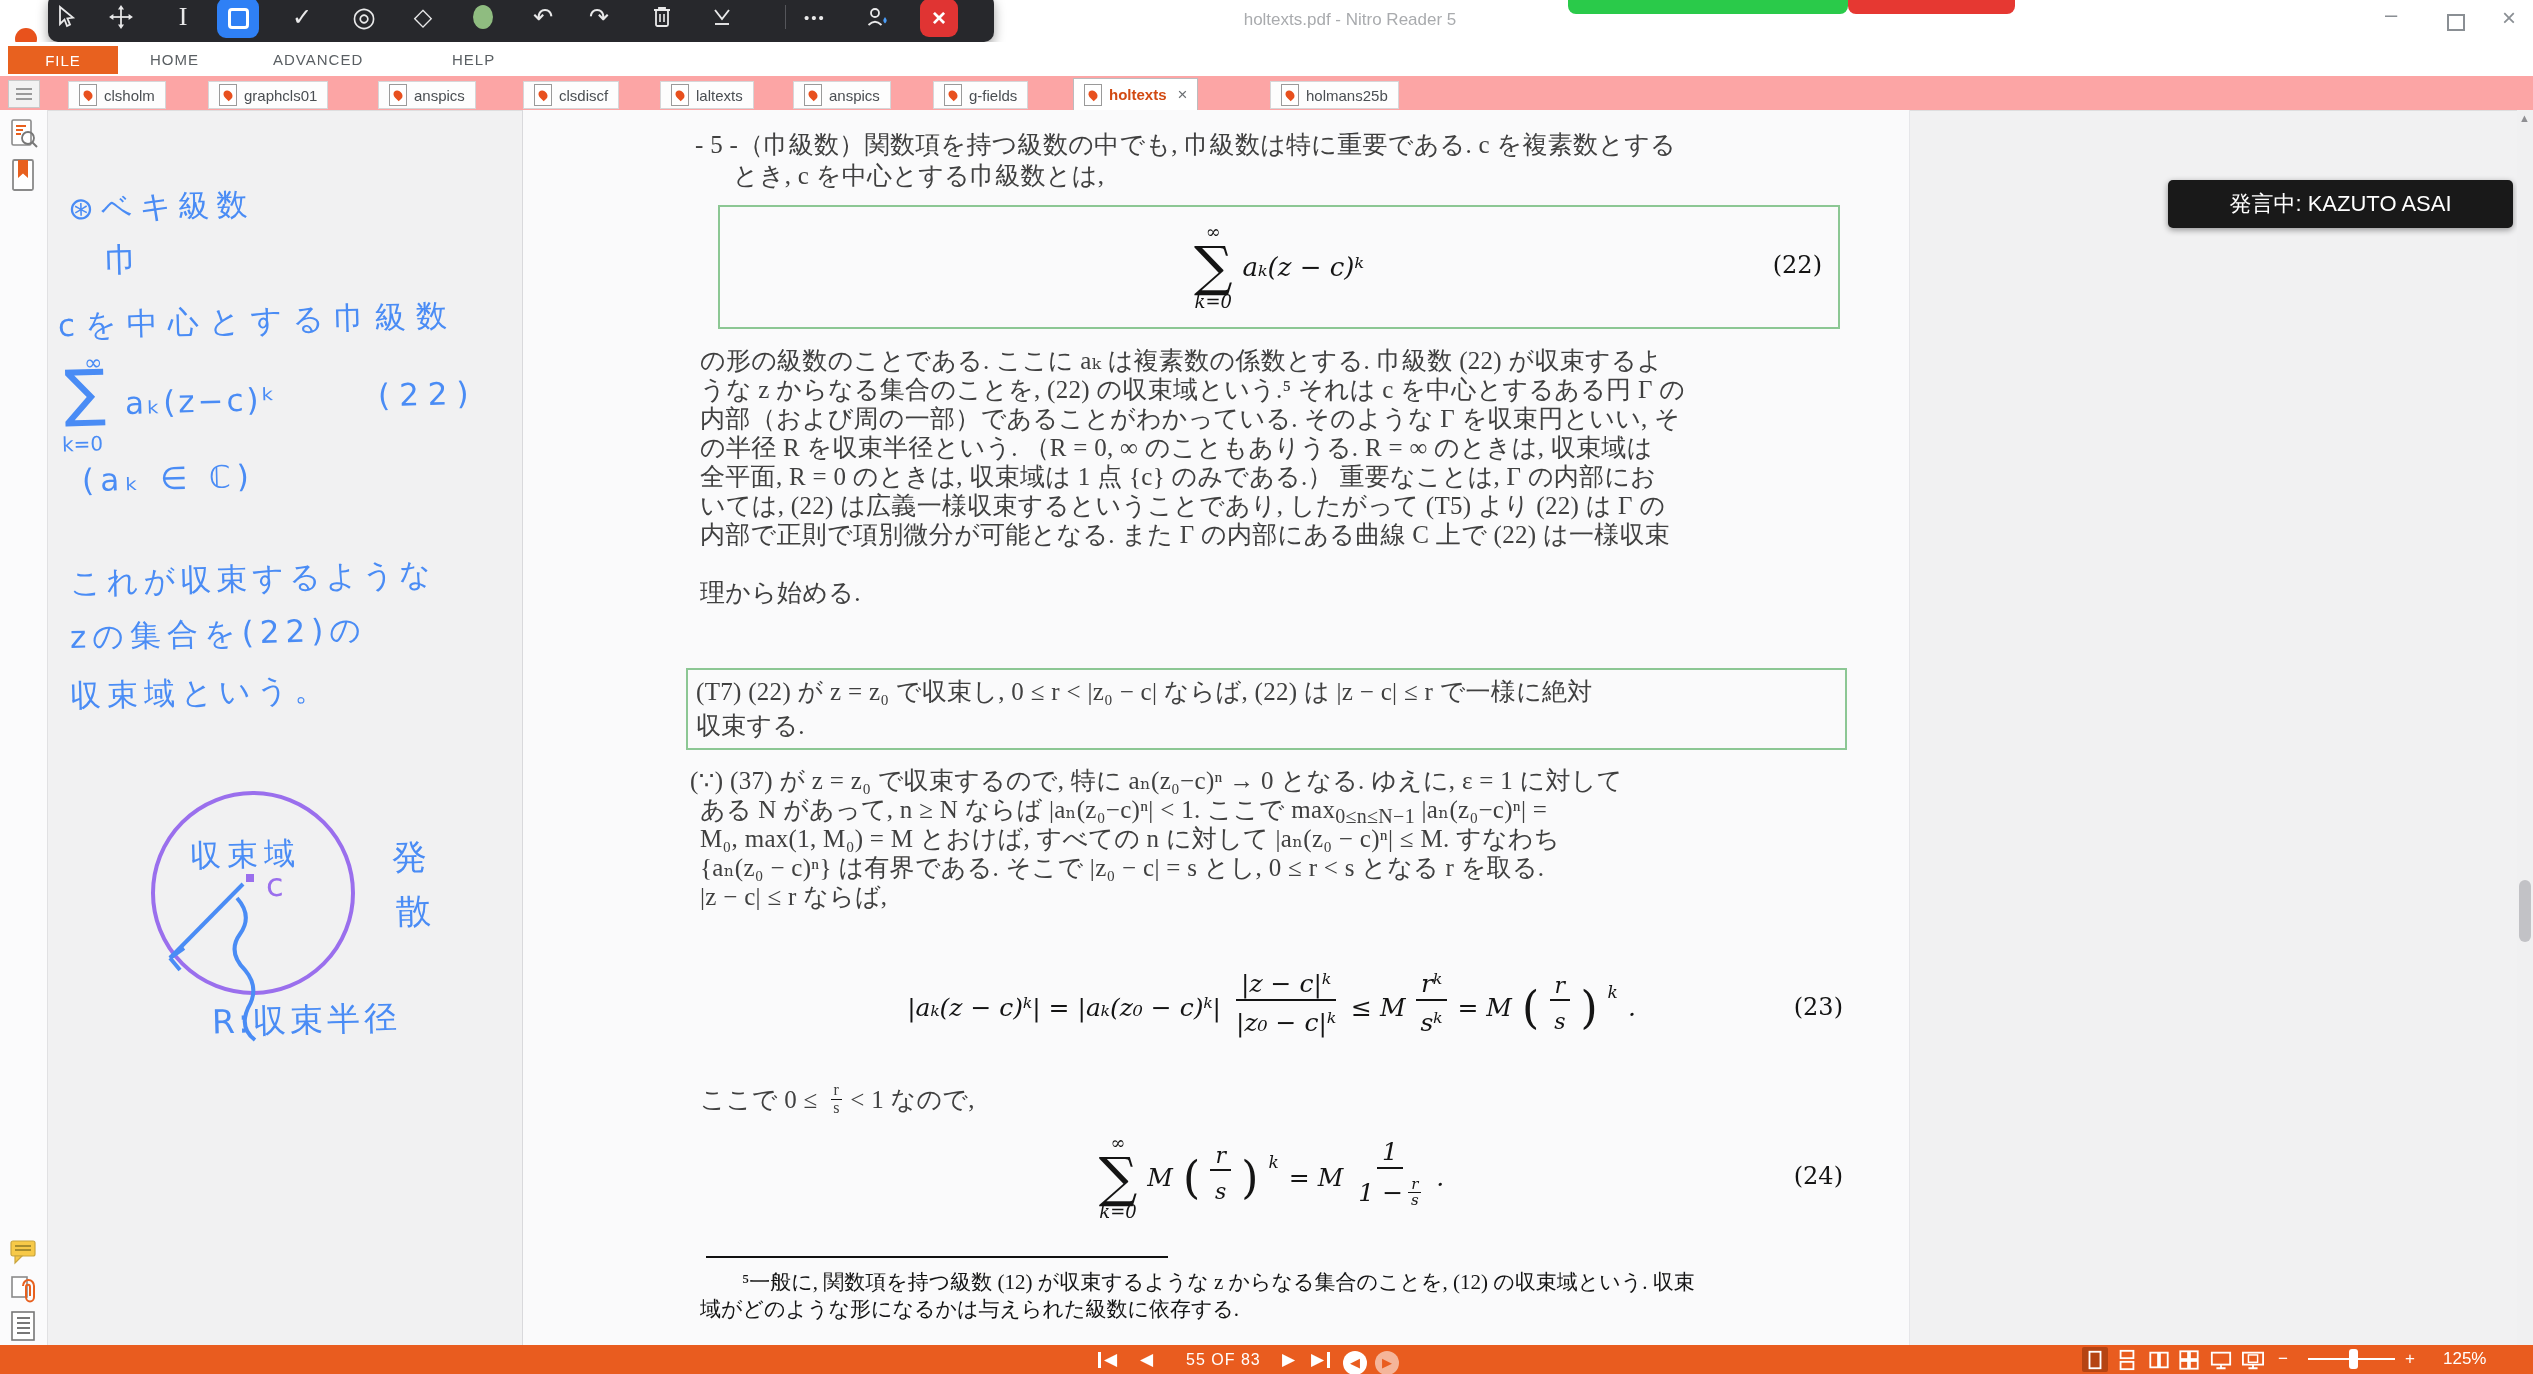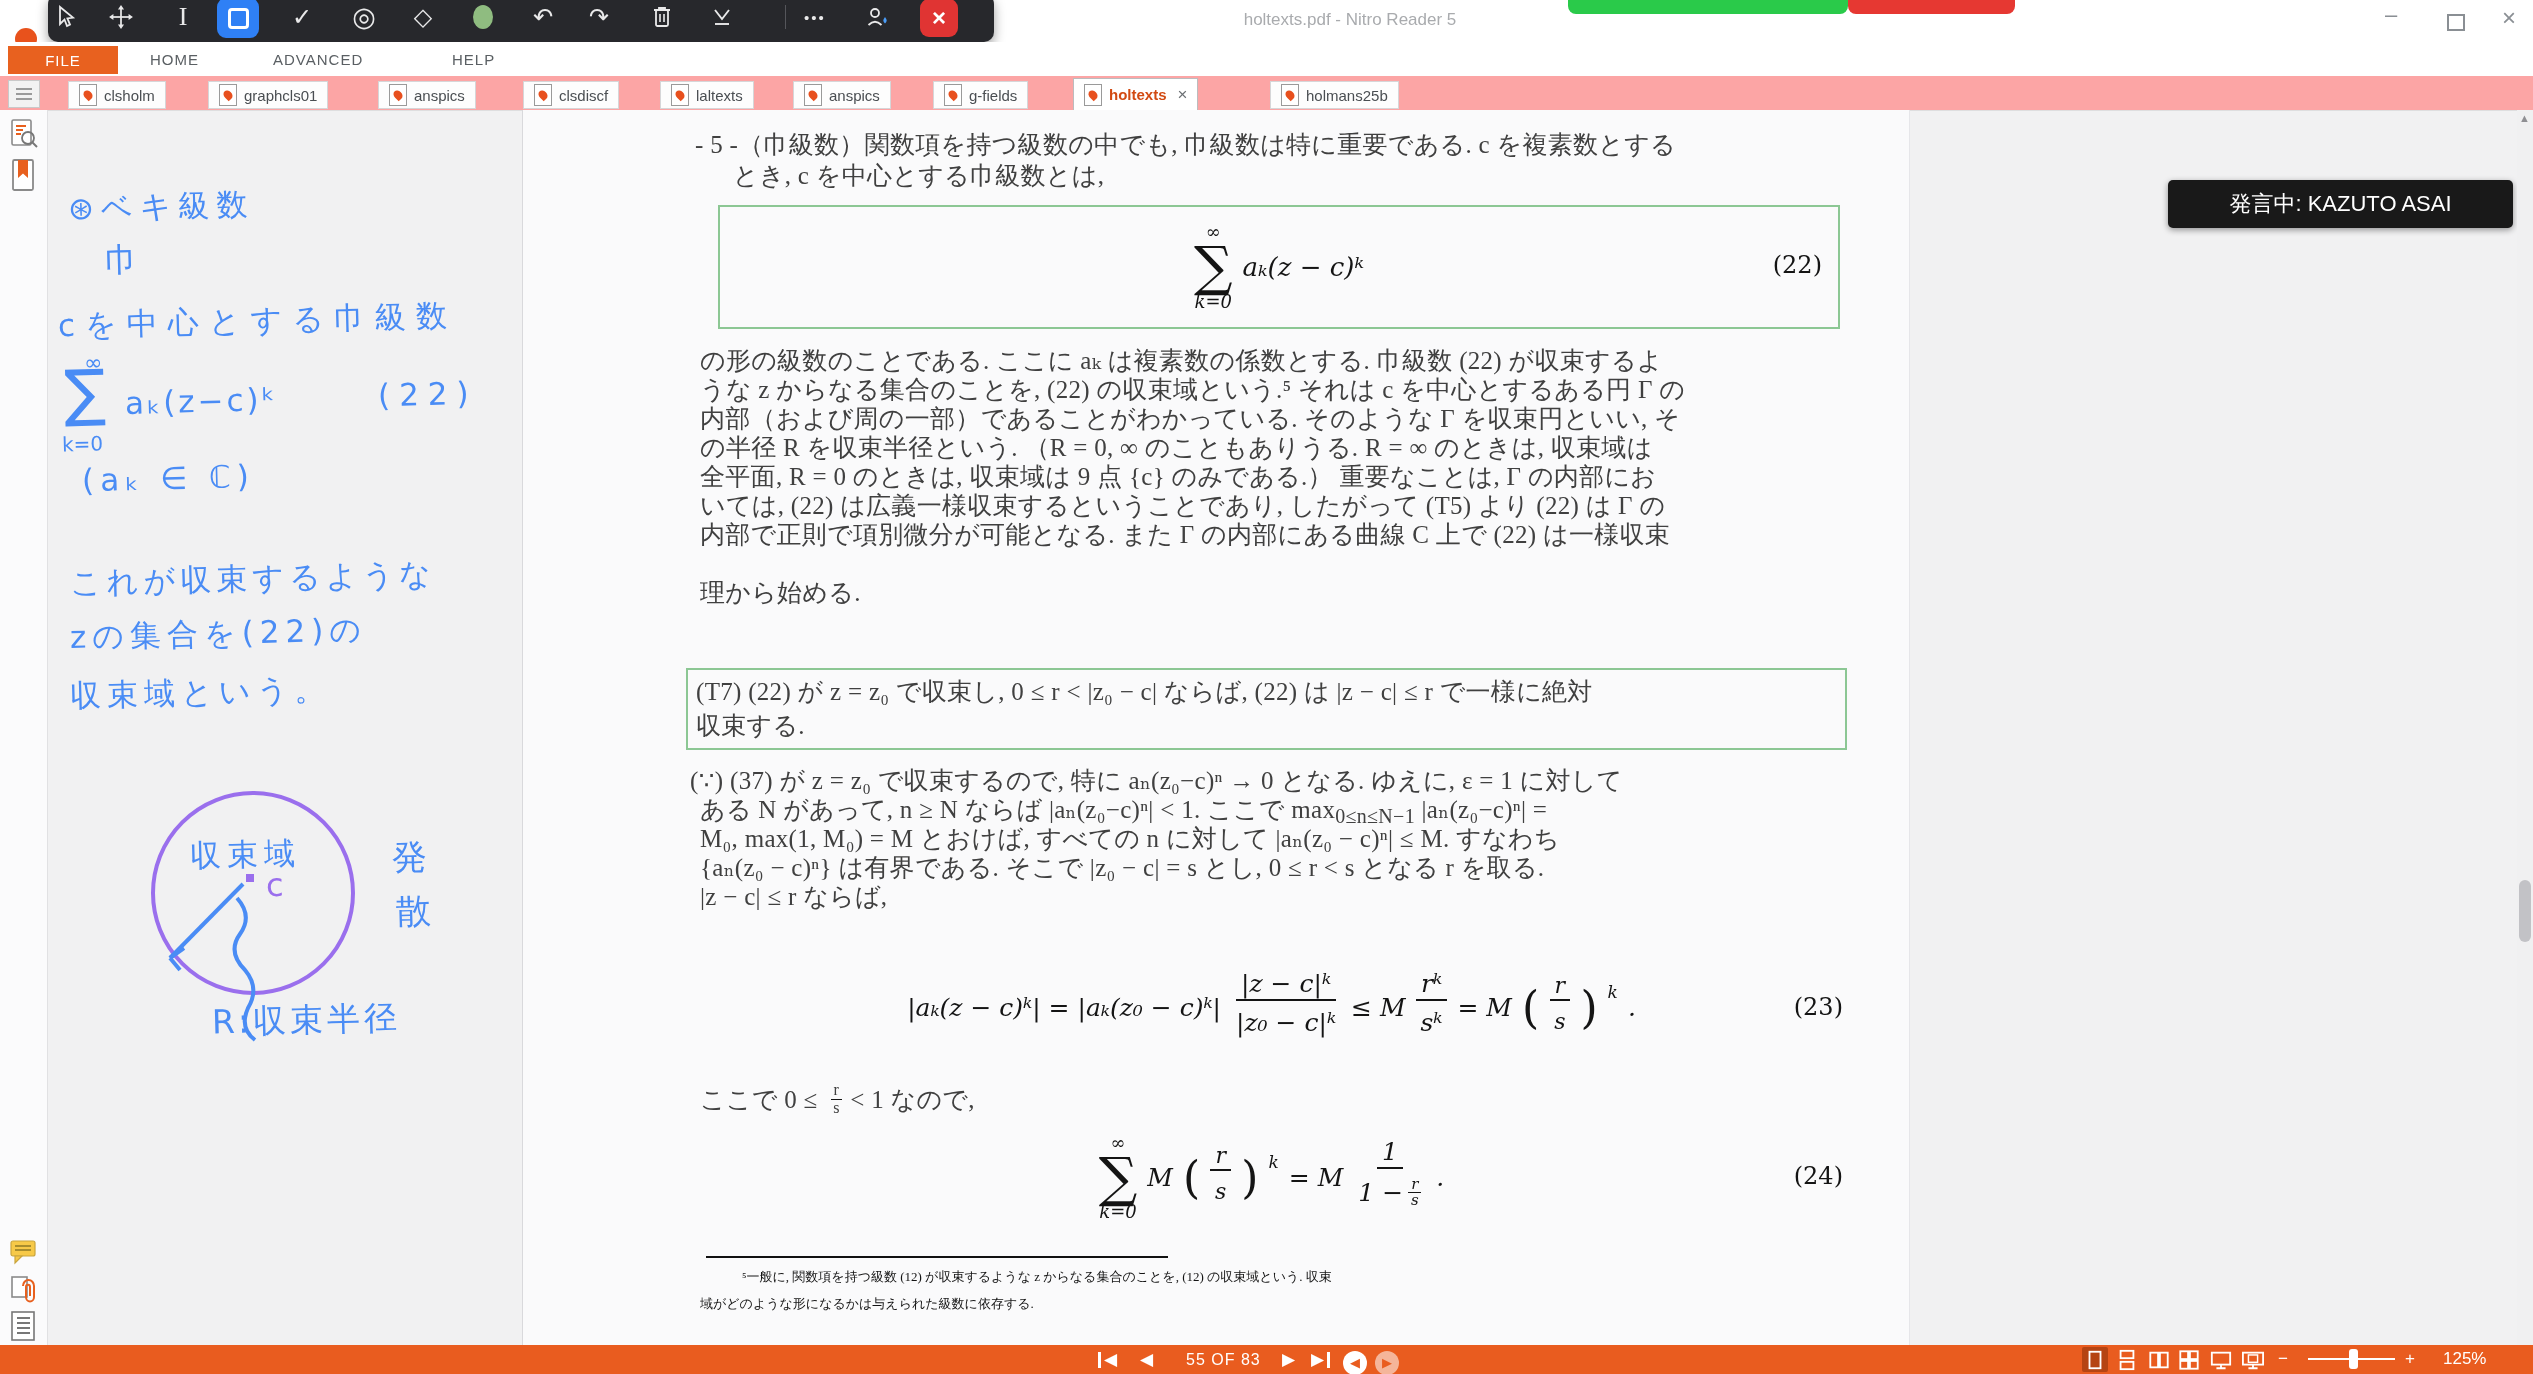--- a/index.html
+++ b/index.html
@@ -57,21 +57,21 @@
   .rail-ico{position:absolute;left:9px;}
 
   
   .page{position:absolute;left:522px;top:110px;width:1386px;height:1235px;background:#fafafb;
         border-left:1px solid #d9d9dc;border-right:1px solid #e6e6e9;}
 
   
   .docline{position:absolute;font-family:"Liberation Serif","DejaVu Serif","DejaVu Sans",serif;
            font-size:25px;color:#404040;white-space:nowrap;letter-spacing:0.3px;}
   .fnline{position:absolute;font-family:"Liberation Serif","DejaVu Serif","DejaVu Sans",serif;
-          font-size:13px;color:#141414;white-space:nowrap;}
+          font-size:21px;color:#141414;white-space:nowrap;}
   .greenbox{position:absolute;border:2px solid #8cc794;}
   .mathrow{display:flex;align-items:center;justify-content:center;gap:10px;height:100%;
            font-family:"DejaVu Serif","Liberation Serif",serif;font-size:26px;color:#141414;font-style:italic;}
   .sigcol{display:inline-flex;flex-direction:column;align-items:center;line-height:1;font-style:normal;}
   .sigcol .lim{font-size:18px;font-style:italic;}
   .sigcol .sig{font-size:54px;line-height:.95;font-style:normal;}
   .frac{display:inline-flex;flex-direction:column;align-items:center;line-height:1.15;}
   .frac .num{border-bottom:2px solid #141414;padding:0 5px;}
   .frac .den{padding:8px 5px;}
   .paren{font-size:44px;font-weight:300;font-style:normal;line-height:1;}
@@ -297,21 +297,21 @@
         </span>
       <span>aₖ(z − c)ᵏ</span>
     </div>
     <div class="eqtag" style="right:16px;top:44px;position:absolute;">(22)</div>
   </div>
 
   <div class="docline" style="left:700px;top:344px;">の形の級数のことである. ここに aₖ は複素数の係数とする. 巾級数 (22) が収束するよ</div>
   <div class="docline" style="left:700px;top:373px;">うな z からなる集合のことを, (22) の収束域という.⁵ それは c を中心とするある円 Γ の</div>
   <div class="docline" style="left:700px;top:402px;">内部（および周の一部）であることがわかっている. そのような Γ を収束円といい, そ</div>
   <div class="docline" style="left:700px;top:431px;">の半径 R を収束半径という. （R = 0, ∞ のこともありうる. R = ∞ のときは, 収束域は</div>
-  <div class="docline" style="left:700px;top:460px;">全平面, R = 0 のときは, 収束域は 9 点 {c} のみである.）  重要なことは, Γ の内部にお</div>
+  <div class="docline" style="left:700px;top:460px;">全平面, R = 0 のときは, 収束域は 1 点 {c} のみである.）  重要なことは, Γ の内部にお</div>
   <div class="docline" style="left:700px;top:489px;">いては, (22) は広義一様収束するということであり, したがって (T5) より (22) は Γ の</div>
   <div class="docline" style="left:700px;top:518px;">内部で正則で項別微分が可能となる. また Γ の内部にある曲線 C 上で (22) は一様収束</div>
   <div class="docline" style="left:700px;top:576px;">理から始める.</div>
 
   <div class="greenbox" style="left:686px;top:668px;width:1157px;height:78px;">
     <div class="docline" style="left:8px;top:5px;">(T7)  (22) が z = z₀ で収束し, 0 ≤ r &lt; |z₀ − c| ならば, (22) は |z − c| ≤ r で一様に絶対</div>
     <div class="docline" style="left:8px;top:39px;">収束する.</div>
   </div>
 
   <div class="docline" style="left:690px;top:764px;">(∵)  (37) が z = z₀ で収束するので, 特に aₙ(z₀−c)ⁿ → 0 となる. ゆえに, ε = 1 に対して</div>

